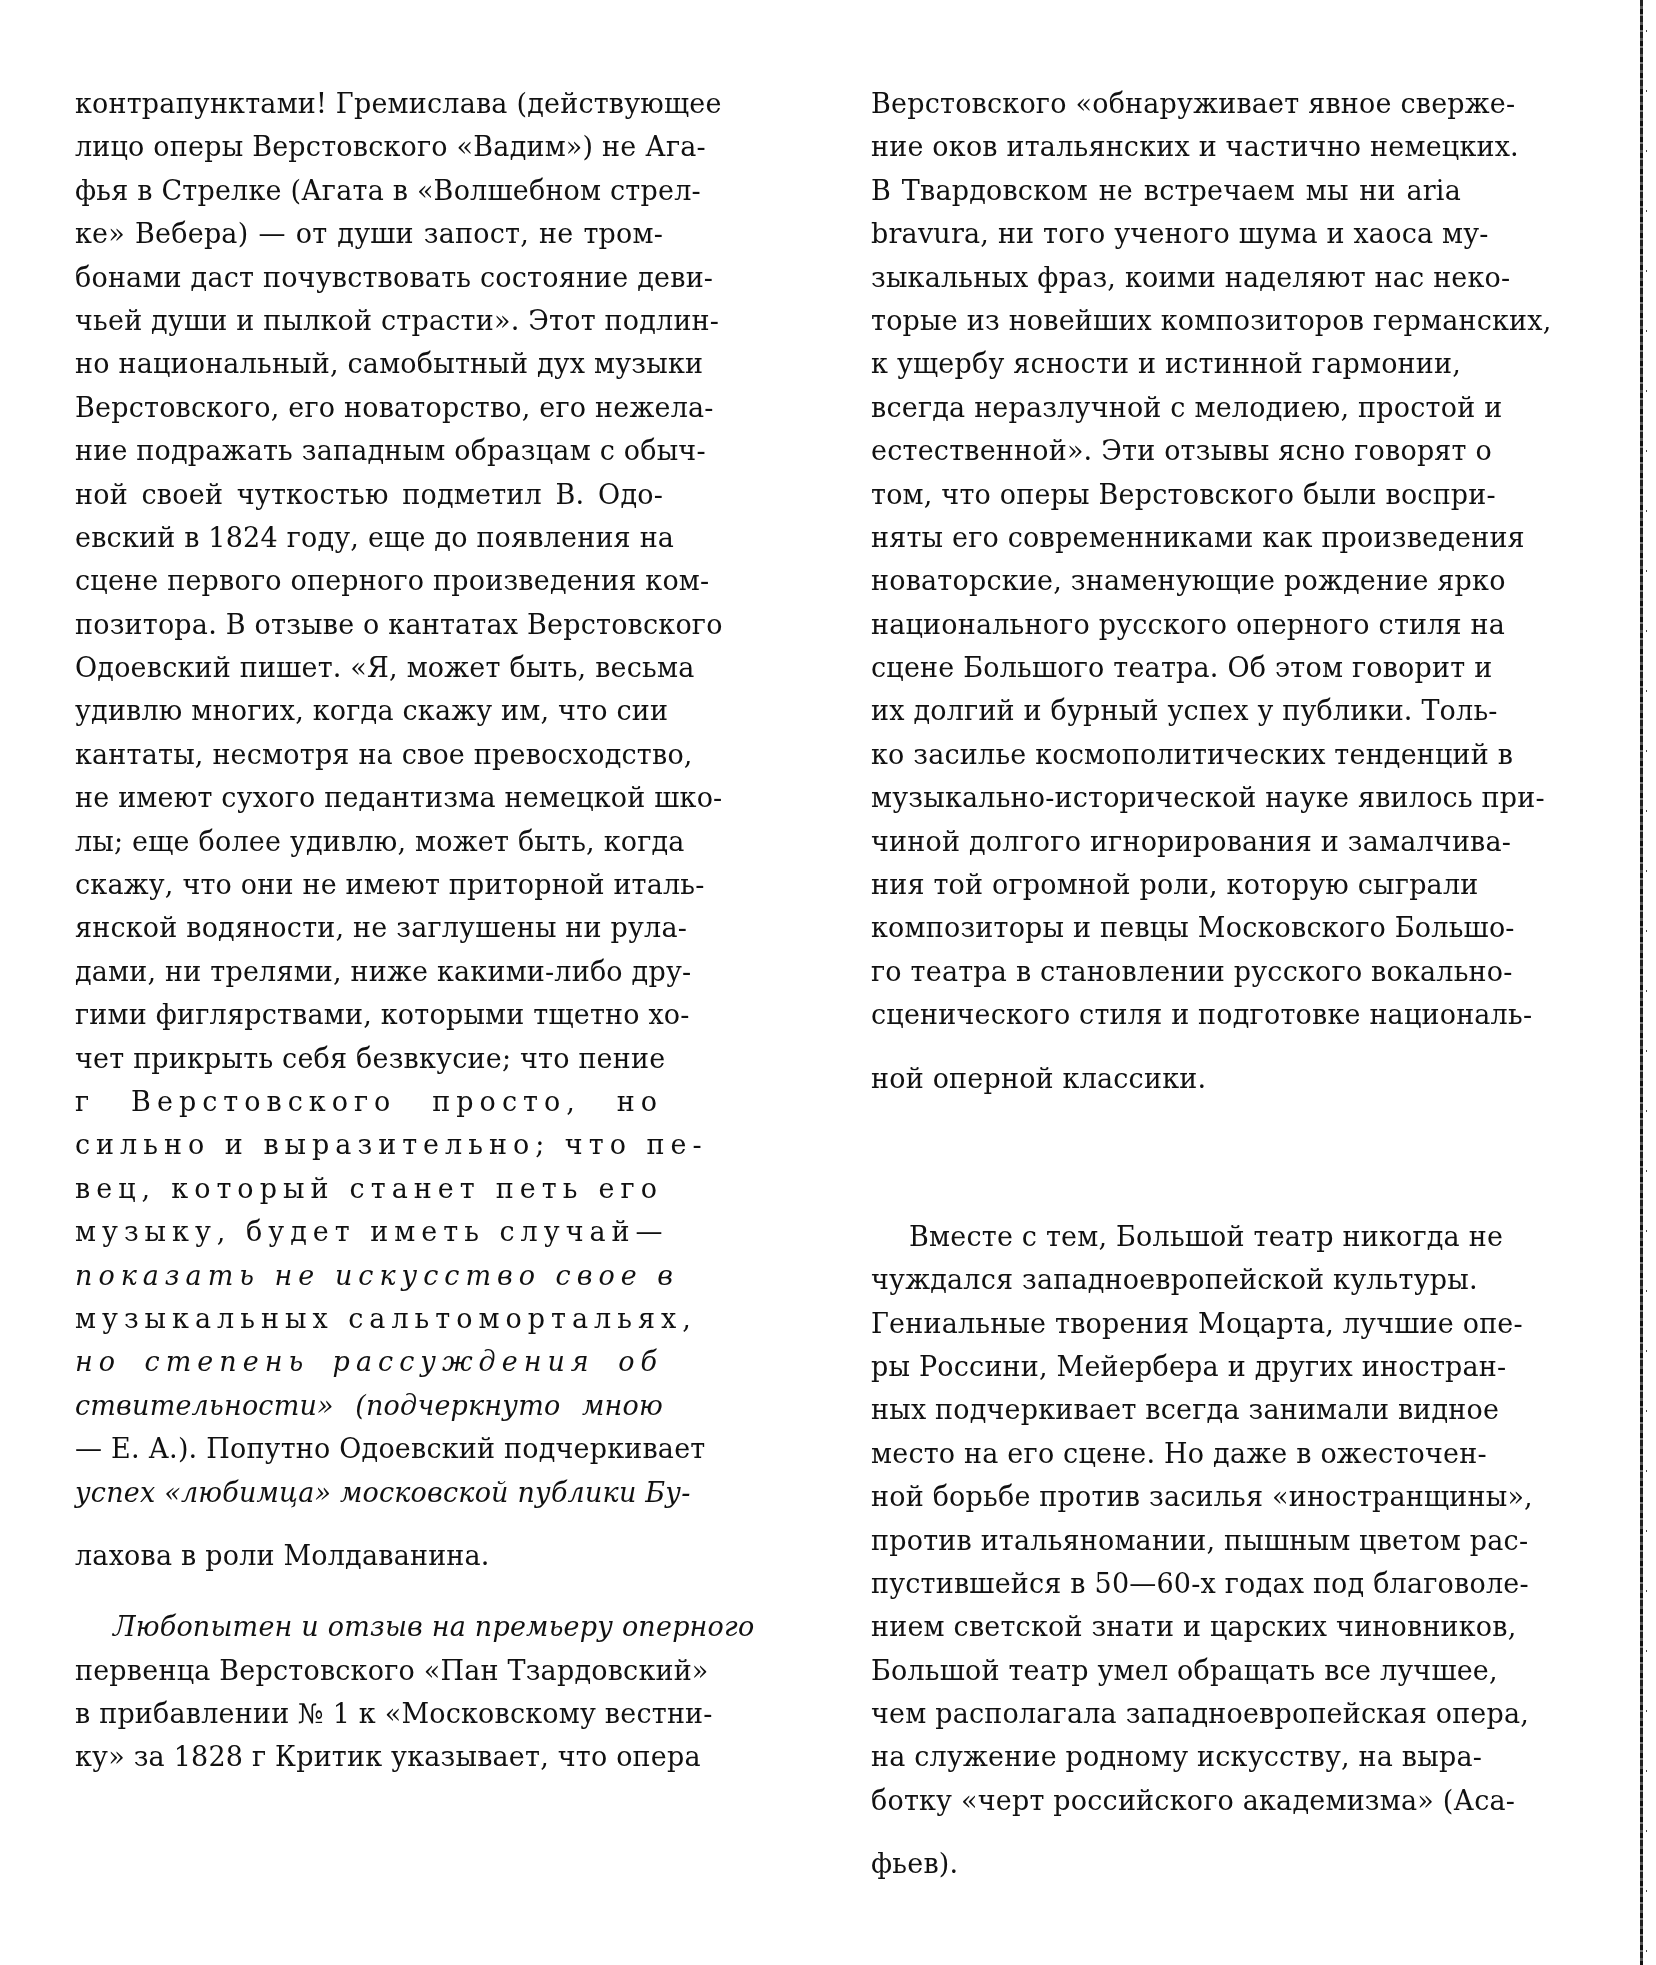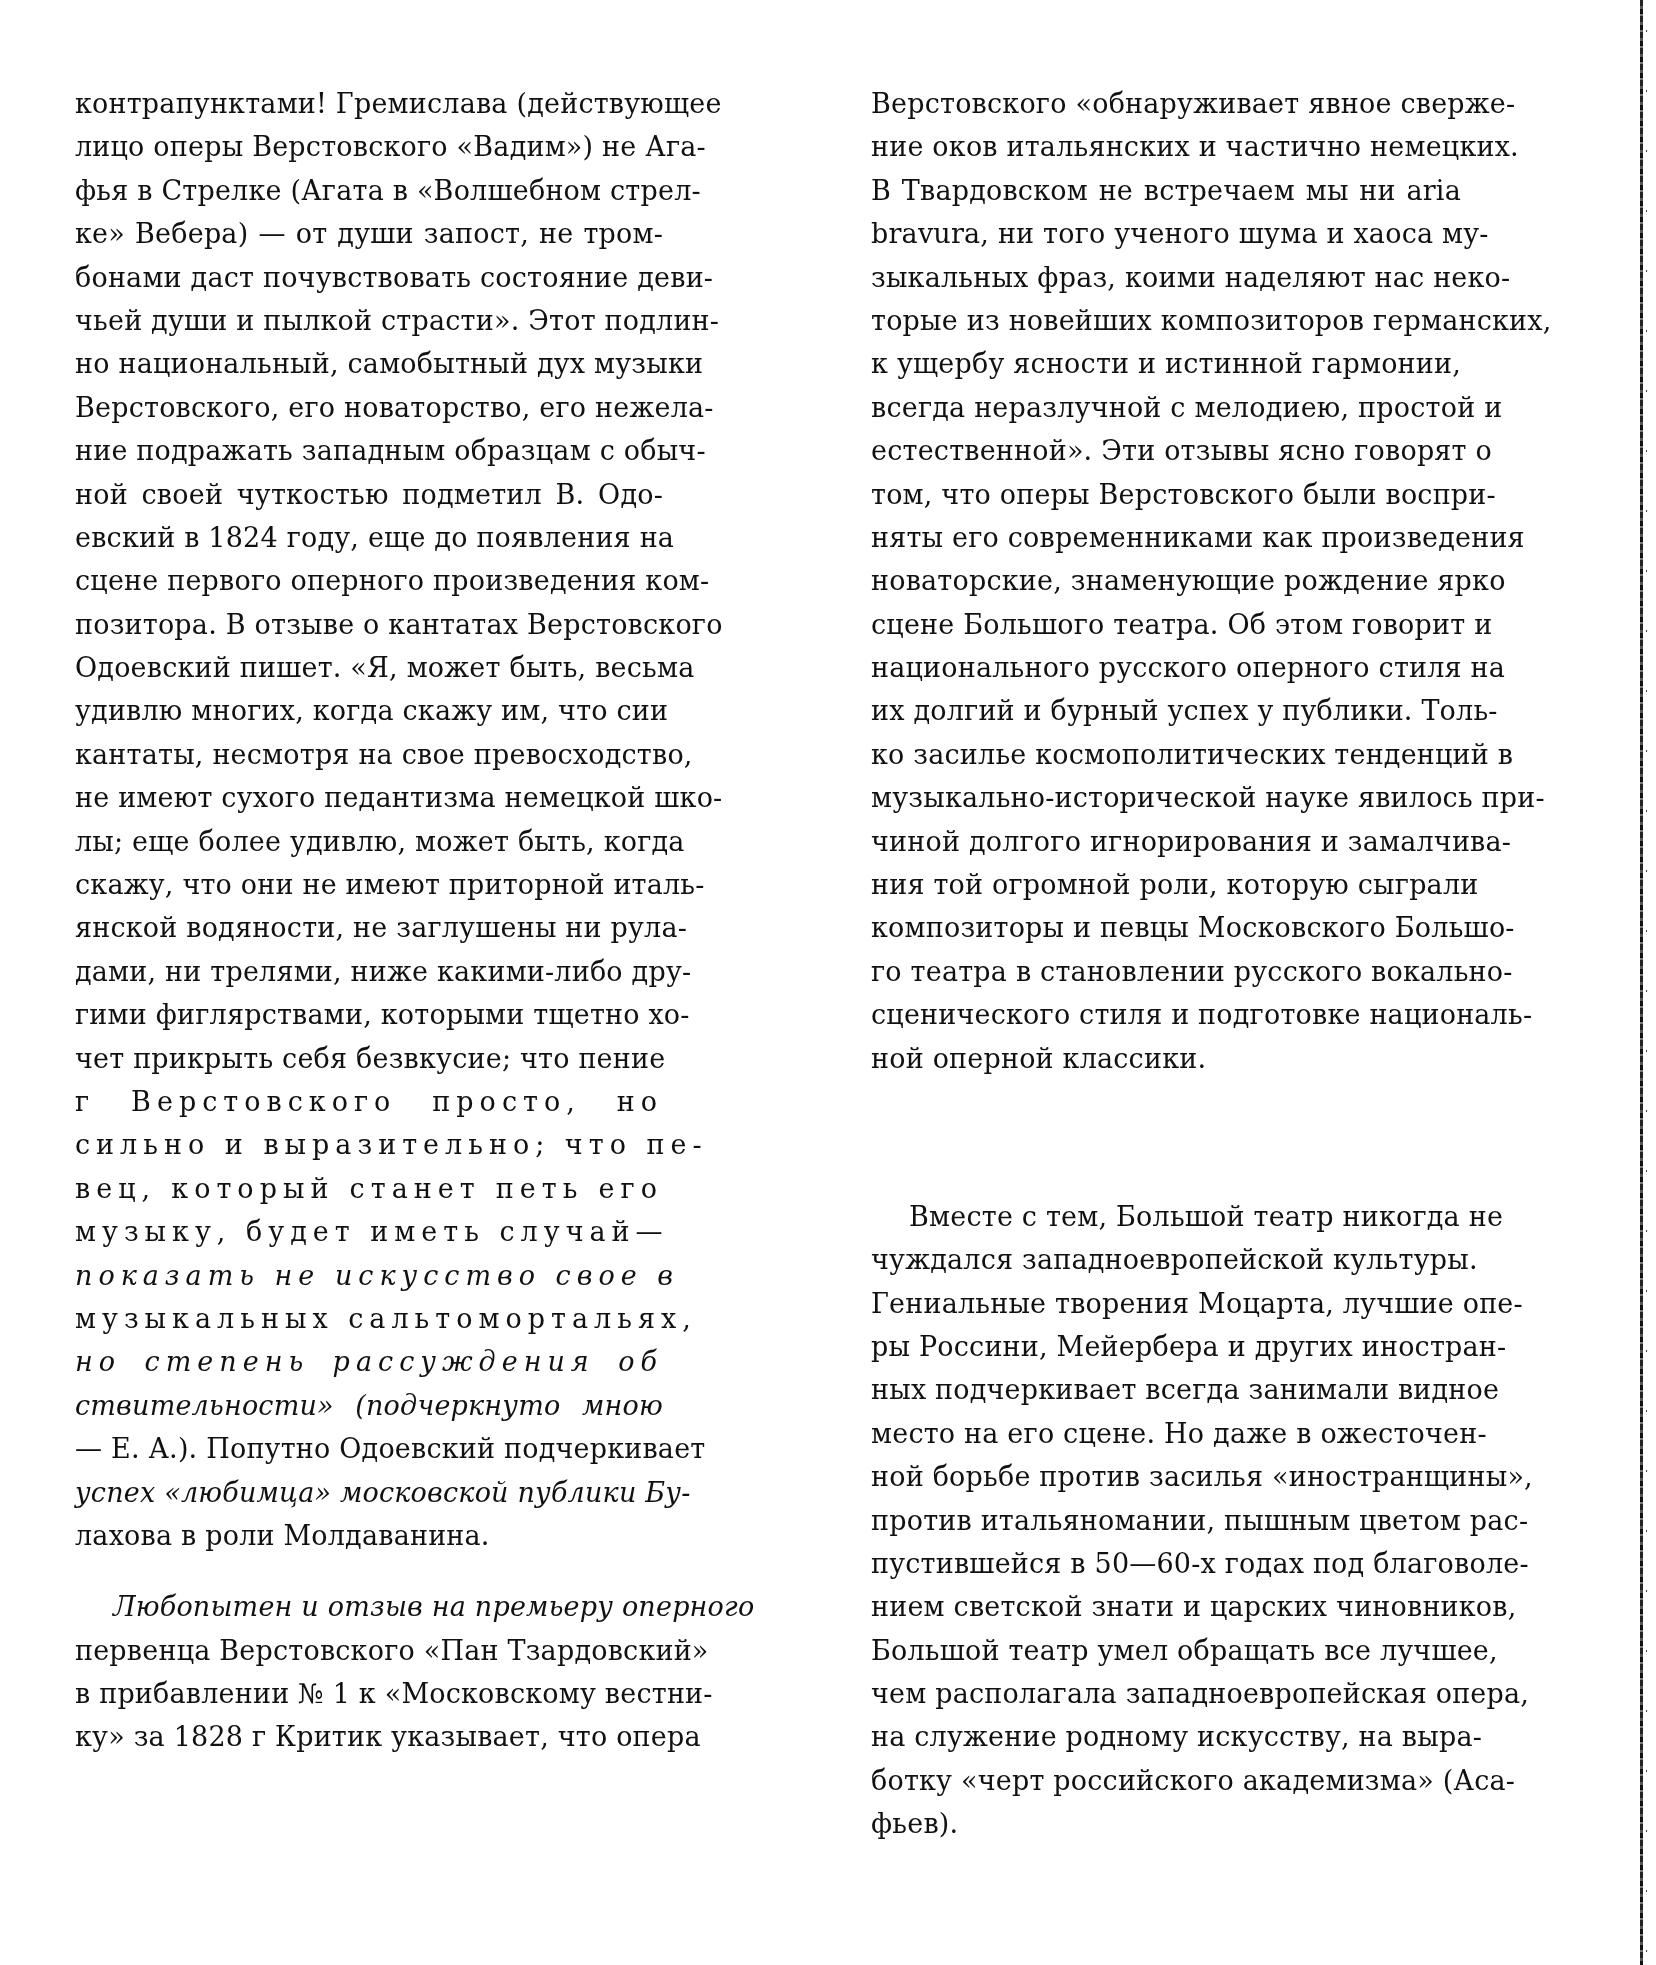--- a/index.html
+++ b/index.html
@@ -31,21 +31,21 @@
     .line {
       display: block;
       height: 43.4px;
       line-height: 43.4px;
       font-size: 27px;
       white-space: nowrap;
       text-align: justify;
       text-align-last: justify;
       letter-spacing: 0.2px;
     }
-    .line.last { text-align-last: left; }
+    .line.last { text-align-last: left; margin-top: 20px; }
     .line.indent { padding-left: 38px; margin-top: 28px; }
     .line.spaced { letter-spacing: 6px; }
     .line.italic { font-style: italic; }
     .gap { display: block; height: 43.4px; }
     .edge {
       position: absolute;
       left: 1640px;
       top: 0;
       width: 3px;
       height: 1965px;
@@ -111,22 +111,22 @@
     <span class="line">В Твардовском не встречаем мы ни aria</span>
     <span class="line">bravura, ни того ученого шума и хаоса му-</span>
     <span class="line">зыкальных фраз, коими наделяют нас неко-</span>
     <span class="line">торые из новейших композиторов германских,</span>
     <span class="line">к ущербу ясности и истинной гармонии,</span>
     <span class="line">всегда неразлучной с мелодиею, простой и</span>
     <span class="line">естественной». Эти отзывы ясно говорят о</span>
     <span class="line">том, что оперы Верстовского были воспри-</span>
     <span class="line">няты его современниками как произведения</span>
     <span class="line">новаторские, знаменующие рождение ярко</span>
+    <span class="line">национального русского оперного стиля на</span>
     <span class="line">сцене Большого театра. Об этом говорит и</span>
-    <span class="line">национального русского оперного стиля на</span>
     <span class="line">их долгий и бурный успех у публики. Толь-</span>
     <span class="line">ко засилье космополитических тенденций в</span>
     <span class="line">музыкально-исторической науке явилось при-</span>
     <span class="line">чиной долгого игнорирования и замалчива-</span>
     <span class="line">ния той огромной роли, которую сыграли</span>
     <span class="line">композиторы и певцы Московского Большо-</span>
     <span class="line">го театра в становлении русского вокально-</span>
     <span class="line">сценического стиля и подготовке националь-</span>
     <span class="line last">ной оперной классики.</span>
     <span class="gap"></span>

